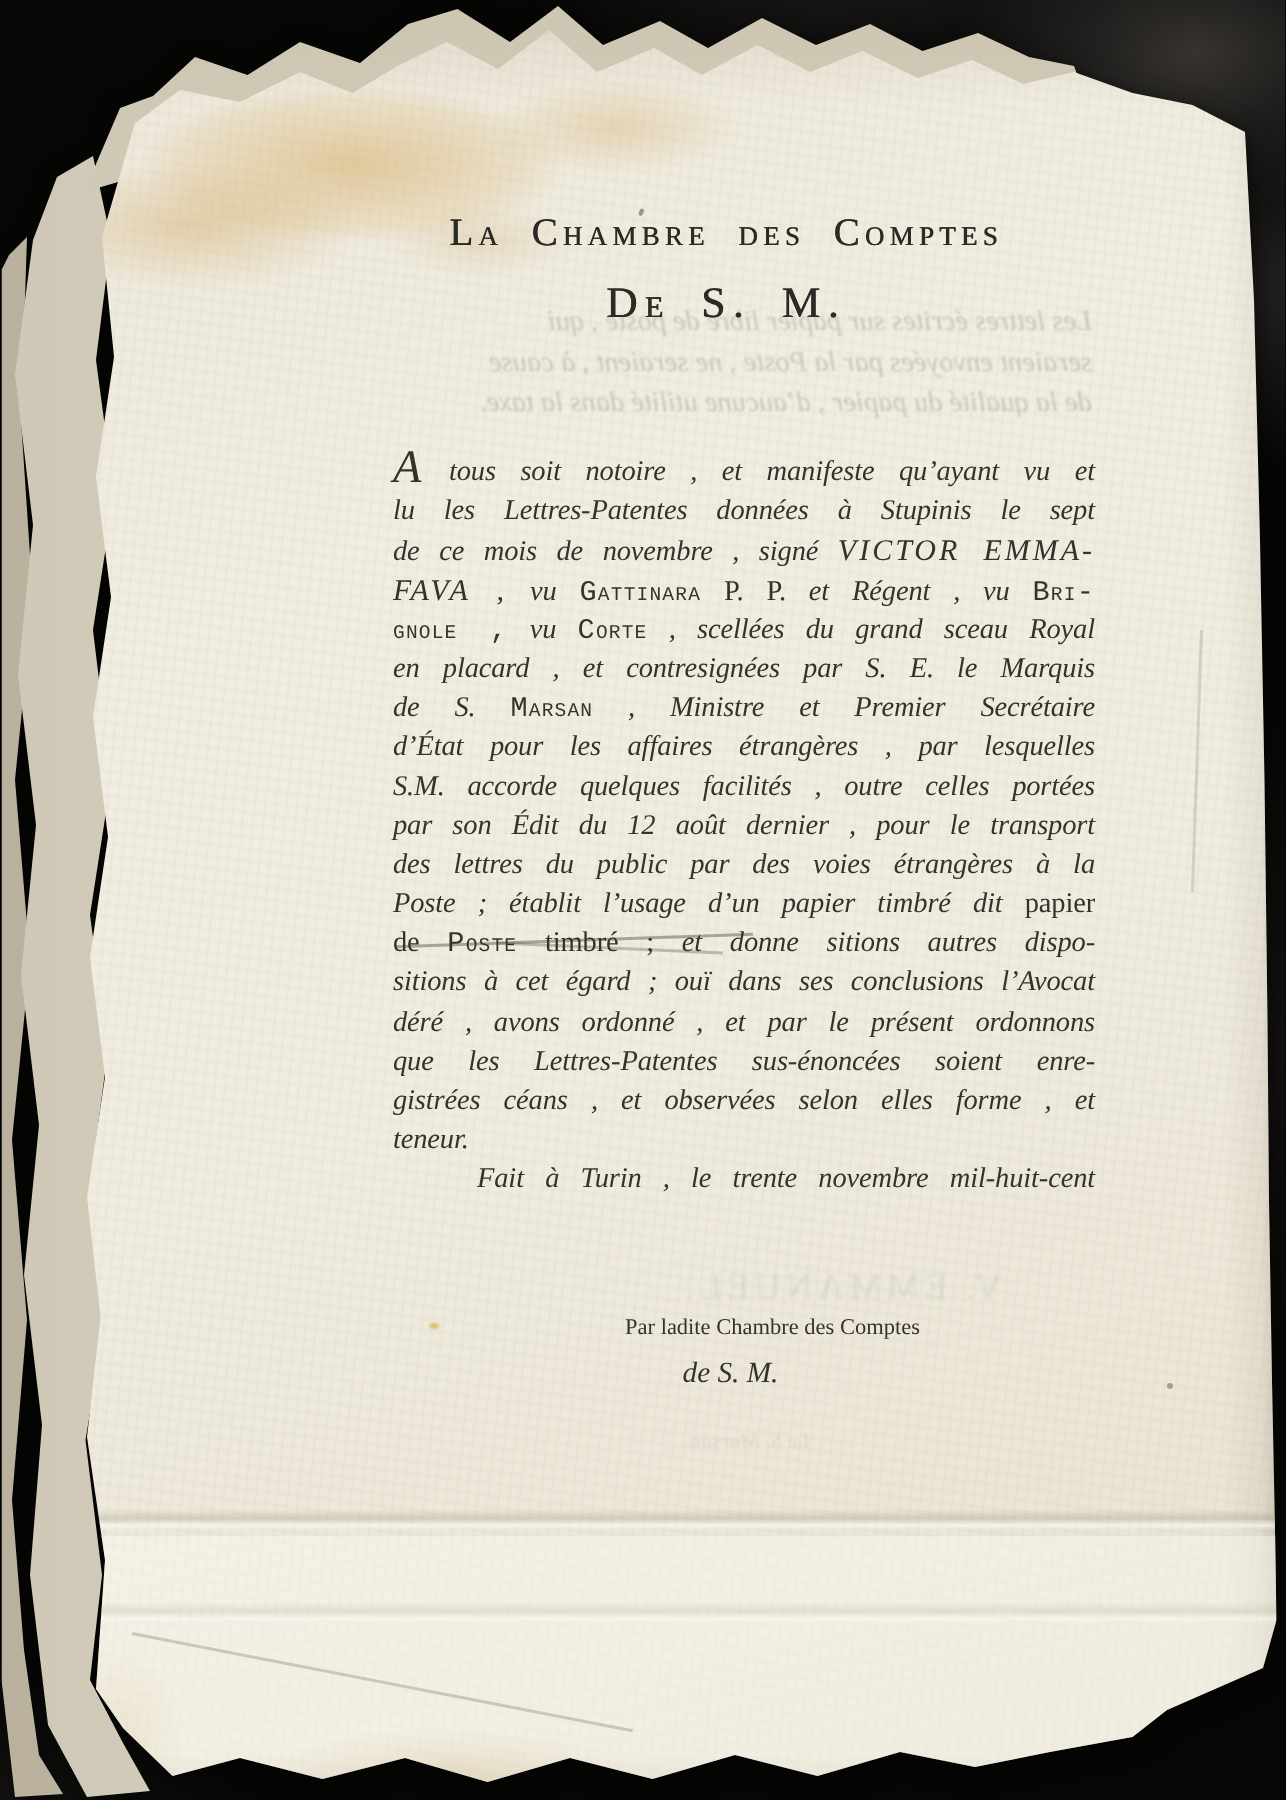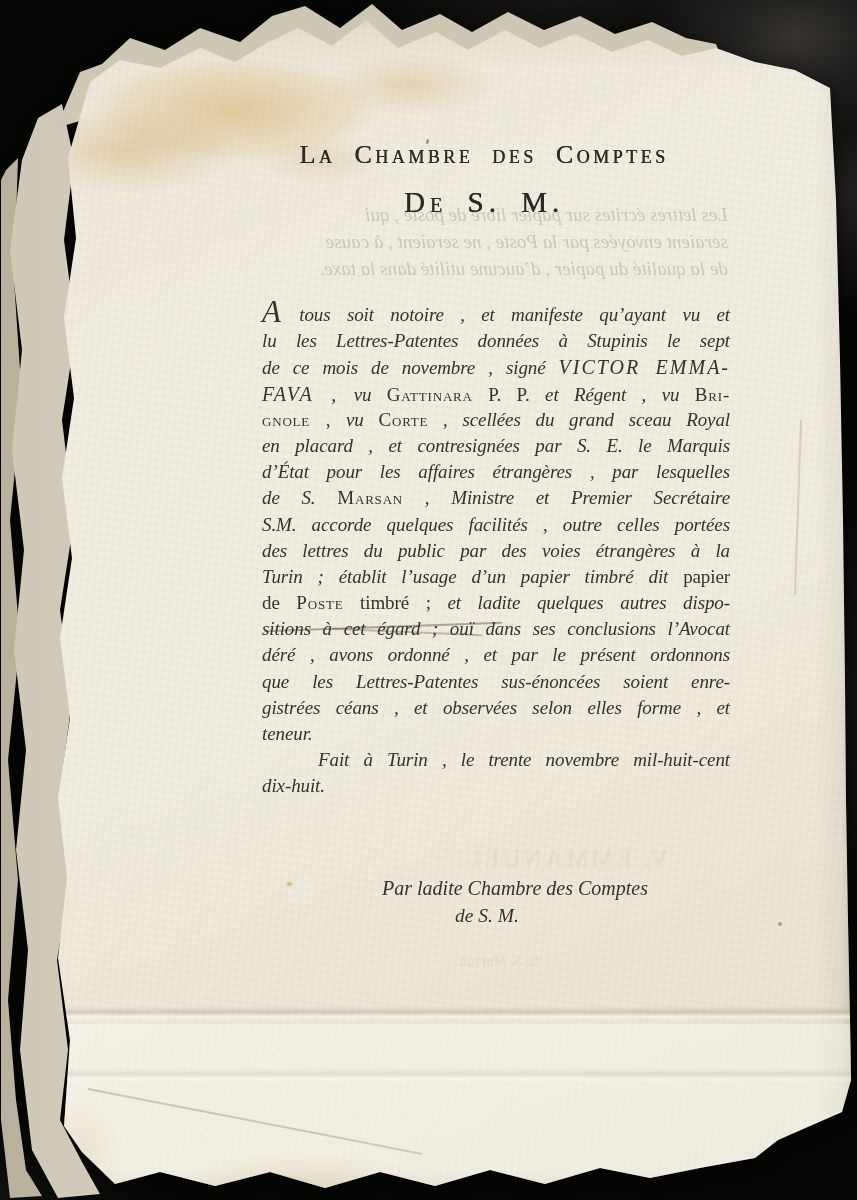--- a/index.html
+++ b/index.html
@@ -64,27 +64,27 @@
   
   .title{position:absolute;left:250px;width:468px;text-align:center;color:#2c2a24;font-variant:small-caps;
     text-shadow:.4px 0 currentColor;}
   .t1{top:140px;font-size:26px;letter-spacing:3.5px;word-spacing:9px;}
   .t2{top:186px;font-size:29px;letter-spacing:5px;word-spacing:8px;}
 
   .bodytext{position:absolute;left:262px;top:302px;width:468px;color:#34322b;font-style:italic;font-size:19px;}
   .bline{height:26.2px;line-height:26.2px;text-align:justify;text-align-last:justify;letter-spacing:-0.1px;}
   .bline.end{text-align-last:left;}
   .bline.indent{text-indent:56px;}
-  .seg-sc,.seg-rmsc{font-style:normal;font-variant:small-caps;letter-spacing:.8px;}
+  .seg-sc,.seg-rmsc{font-style:normal;font-variant:small-caps;letter-spacing:.8px;font-family:Liberation Mono, monospace;}
   .seg-rm{font-style:normal;}
   .seg-rmb{font-style:normal;font-weight:normal;}
   .seg-caps{letter-spacing:2px;font-size:20px;}
   .seg-lead{font-size:31px;letter-spacing:2px;line-height:0;display:inline-block;transform:translateY(1px);}
 
-  .close1{position:absolute;left:265px;top:877px;width:500px;text-align:center;font-style:italic;font-size:20px;color:#34322b;}
+  .close1{position:absolute;left:265px;top:877px;width:500px;text-align:center;font-size:15px;color:#34322b;}
   .close2{position:absolute;left:262px;top:905px;width:450px;text-align:center;font-style:italic;font-size:19.5px;color:#34322b;}
   .sig{position:absolute;left:262px;top:926px;width:411px;text-align:right;font-style:italic;font-size:21px;letter-spacing:6px;color:#2e2c26;text-shadow:.5px 0 currentColor;}
 </style>
 </head>
 <body>
 
 <div class="scene">
   <div class="bg-folds"></div>
   <div class="stack">
     <div class="sheet s-left2"></div>
@@ -117,32 +117,32 @@
       <div class="title t1">La Chambre des Comptes</div>
       <div class="title t2">De S. M.</div>
 
       <div class="bodytext">
           <div class="bline"><span class="seg-lead">A</span><span> tous soit notoire , et manifeste qu’ayant vu et</span></div>
           <div class="bline"><span>lu les Lettres-Patentes données à Stupinis le sept</span></div>
           <div class="bline"><span>de ce mois de novembre , signé </span><span class="seg-caps">VICTOR EMMA-</span></div>
           <div class="bline"><span class="seg-caps">FAVA ,</span><span> vu </span><span class="seg-sc">Gattinara</span><span> </span><span class="seg-rmb">P. P.</span><span> et Régent , vu </span><span class="seg-sc">Bri-</span></div>
           <div class="bline"><span class="seg-sc">gnole ,</span><span> vu </span><span class="seg-sc">Corte</span><span> , scellées du grand sceau Royal</span></div>
           <div class="bline"><span>en placard , et contresignées par S. E. le Marquis</span></div>
+          <div class="bline"><span>de S. </span><span class="seg-sc">Marsan</span><span> , Ministre et Premier Secrétaire</span></div>
           <div class="bline"><span>d’État pour les affaires étrangères , par lesquelles</span></div>
-          <div class="bline"><span>de S. </span><span class="seg-sc">Marsan</span><span> , Ministre et Premier Secrétaire</span></div>
           <div class="bline"><span>S.M. accorde quelques facilités , outre celles portées</span></div>
+          <div class="bline"><span>par son Édit du 12 août dernier , pour le transport</span></div>
           <div class="bline"><span>des lettres du public par des voies étrangères à la</span></div>
-          <div class="bline"><span>Turin ; établit l’usage d’un papier timbré dit </span><span class="seg-rm">papier</span></div>
-          <div class="bline"><span class="seg-rm">de </span><span class="seg-rmsc">Poste</span><span class="seg-rm"> timbré ;</span><span> et ladite quelques autres dispo-</span></div>
+          <div class="bline"><span>Poste ; établit l’usage d’un papier timbré dit </span><span class="seg-rm">papier</span></div>
+          <div class="bline"><span class="seg-rm">de </span><span class="seg-rmsc">Poste</span><span class="seg-rm"> timbré ;</span><span> et donne sitions autres dispo-</span></div>
           <div class="bline"><span>sitions à cet égard ; ouï dans ses conclusions l’Avocat</span></div>
           <div class="bline"><span>déré , avons ordonné , et par le présent ordonnons</span></div>
           <div class="bline"><span>que les Lettres-Patentes sus-énoncées soient enre-</span></div>
           <div class="bline"><span>gistrées céans , et observées selon elles forme , et</span></div>
           <div class="bline end"><span>teneur.</span></div>
           <div class="bline indent"><span>Fait à Turin , le trente novembre mil-huit-cent</span></div>
-          <div class="bline end"><span>dix-huit.</span></div>
         </div>
 
       <div class="close1">Par ladite Chambre des Comptes</div>
       <div class="close2">de S. M.</div>
     </div>
   </div>
 </div>
 
 </body></html>

